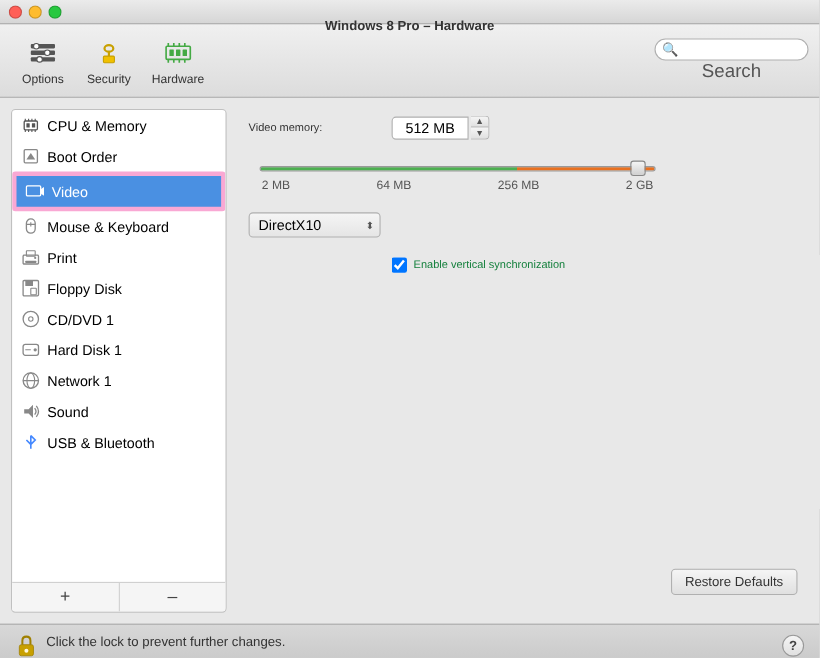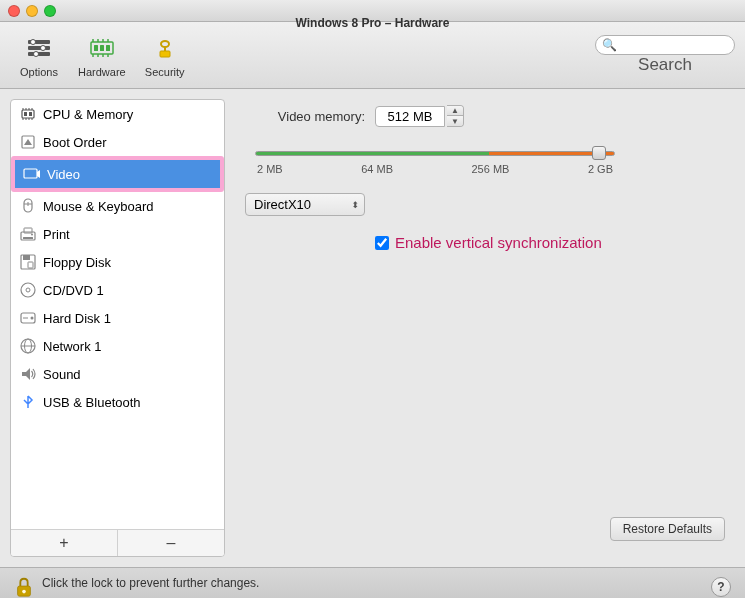--- a/index.html
+++ b/index.html
@@ -116,21 +116,21 @@
 
     
     .main-area {
       display: flex;
       height: calc(598px - 22px - 60px - 38px);
       background: #e8e8e8;
     }
 
     
     .sidebar {
-      width: 215px;
+      width: 196px;
       background: white;
       border: 1px solid #c0c0c0;
       margin: 10px 0 10px 10px;
       border-radius: 4px;
       overflow: hidden;
       display: flex;
       flex-direction: column;
     }
     .sidebar-list {
       flex: 1;
@@ -185,23 +185,23 @@
       flex-direction: column;
       gap: 18px;
     }
 
     .setting-row {
       display: flex;
       align-items: center;
       gap: 10px;
     }
     .setting-label {
-      font-size: 13px;
+      font-size: 10px;
       color: #333;
-      text-align: right;
+      text-align: left;
       min-width: 120px;
     }
 
     
     .stepper-container {
       display: flex;
       align-items: center;
       gap: 2px;
     }
     .stepper-input {
@@ -311,22 +311,22 @@
       align-items: center;
       gap: 6px;
       margin-left: 130px;
     }
     .checkbox-input {
       width: 14px;
       height: 14px;
       cursor: pointer;
     }
     .checkbox-label {
-      font-size: 15px;
-      color: #be185d;
+      font-size: 10px;
+      color: #15803d;
     }
 
     
     .resolution-box {
       display: flex;
       align-items: center;
       gap: 8px;
       border: 2px solid #e03030;
       border-radius: 6px;
       padding: 6px 10px;
@@ -424,50 +424,50 @@
         <svg width="28" height="28" viewBox="0 0 28 28">
           <rect x="3" y="6" width="22" height="4" rx="1" fill="#555"></rect>
           <rect x="3" y="12" width="22" height="4" rx="1" fill="#555"></rect>
           <rect x="3" y="18" width="22" height="4" rx="1" fill="#555"></rect>
           <circle cx="8" cy="8" r="2.5" fill="white" stroke="#555" stroke-width="1"></circle>
           <circle cx="18" cy="14" r="2.5" fill="white" stroke="#555" stroke-width="1"></circle>
           <circle cx="11" cy="20" r="2.5" fill="white" stroke="#555" stroke-width="1"></circle>
         </svg>
       </div>
       <span class="label">Options</span>
+    </div>
+    <div class="toolbar-item">
+      <div class="icon">
+        <svg width="28" height="28" viewBox="0 0 28 28">
+          <ellipse cx="14" cy="10" rx="4" ry="3" fill="none" stroke="#c8a000" stroke-width="2"></ellipse>
+          <line x1="14" y1="13" x2="14" y2="22" stroke="#c8a000" stroke-width="2"></line>
+          <rect x="9" y="17" width="10" height="6" rx="1" fill="#f0c000" stroke="#c8a000" stroke-width="1"></rect>
+        </svg>
+      </div>
+      <span class="label">Security</span>
     </div>
     <div class="toolbar-item">
       <div class="icon">
         <svg width="28" height="28" viewBox="0 0 28 28">
           <rect x="3" y="8" width="22" height="12" rx="1" fill="none" stroke="#4a4" stroke-width="1.5"></rect>
           <rect x="6" y="11" width="4" height="6" rx="0.5" fill="#4a4"></rect>
           <rect x="12" y="11" width="4" height="6" rx="0.5" fill="#4a4"></rect>
           <rect x="18" y="11" width="4" height="6" rx="0.5" fill="#4a4"></rect>
           <line x1="5" y1="8" x2="5" y2="5" stroke="#4a4" stroke-width="1.5"></line>
           <line x1="10" y1="8" x2="10" y2="5" stroke="#4a4" stroke-width="1.5"></line>
           <line x1="15" y1="8" x2="15" y2="5" stroke="#4a4" stroke-width="1.5"></line>
           <line x1="20" y1="8" x2="20" y2="5" stroke="#4a4" stroke-width="1.5"></line>
           <line x1="5" y1="20" x2="5" y2="23" stroke="#4a4" stroke-width="1.5"></line>
           <line x1="10" y1="20" x2="10" y2="23" stroke="#4a4" stroke-width="1.5"></line>
           <line x1="15" y1="20" x2="15" y2="23" stroke="#4a4" stroke-width="1.5"></line>
           <line x1="20" y1="20" x2="20" y2="23" stroke="#4a4" stroke-width="1.5"></line>
         </svg>
       </div>
       <span class="label">Hardware</span>
     </div>
-    <div class="toolbar-item">
-      <div class="icon">
-        <svg width="28" height="28" viewBox="0 0 28 28">
-          <ellipse cx="14" cy="10" rx="4" ry="3" fill="none" stroke="#c8a000" stroke-width="2"></ellipse>
-          <line x1="14" y1="13" x2="14" y2="22" stroke="#c8a000" stroke-width="2"></line>
-          <rect x="9" y="17" width="10" height="6" rx="1" fill="#f0c000" stroke="#c8a000" stroke-width="1"></rect>
-        </svg>
-      </div>
-      <span class="label">Security</span>
-    </div>
   </div>
   <div class="search-container">
     <div class="search-wrapper">
       <span class="search-icon-inner">🔍</span>
       <input type="text" class="search-box" placeholder="" style="">
     </div>
     <span class="search-label">Search</span>
   </div>
 </div>
 

